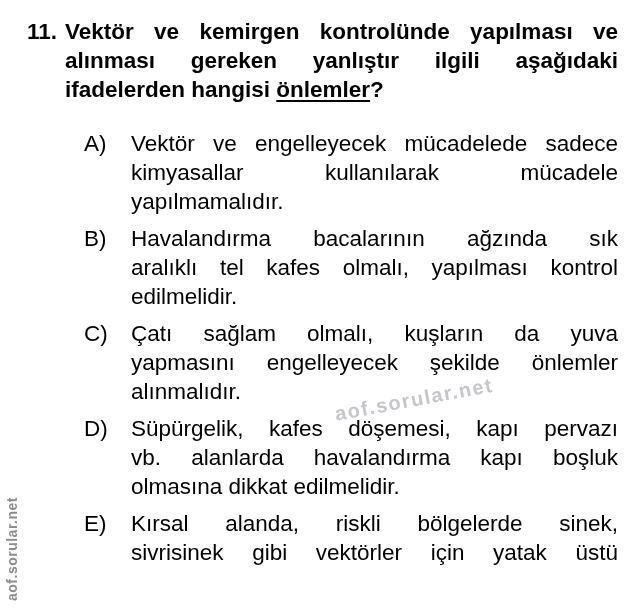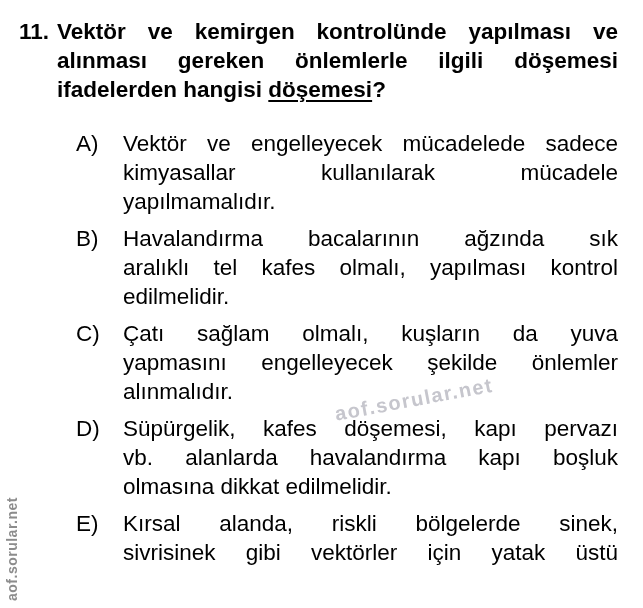--- a/index.html
+++ b/index.html
@@ -40,20 +40,21 @@
     transform-origin: 0 0;
     white-space: nowrap;
     user-select: none;
   }
   
   .content {
     position: relative;
     z-index: 1;
     font-size: 22.5px;
     line-height: 29px;
+    padding-left: 8px;
   }
   .question {
     display: flex;
     padding: 17px 25px 0 19px;
     font-weight: bold;
   }
   .q-number { width: 38px; flex-shrink: 0; }
   .q-text { flex: 1; }
   .options { margin: 25px 25px 0 76px; }
   .option { display: flex; margin-bottom: 8px; }
@@ -74,22 +75,22 @@
 
   <div class="wm-diagonal">aof.sorular.net</div>
   <div class="wm-vertical">aof.sorular.net</div>
 
   <div class="content">
 
     <div class="question">
       <div class="q-number">11.</div>
       <div class="q-text">
         <div class="jline">Vektör ve kemirgen kontrolünde yapılması ve</div>
-        <div class="jline">alınması gereken önlemlerle ilgili döşemesi</div>
-        <div class="lline"><span>ifadelerden hangisi </span><span class="u">döşemesi</span><span>?</span></div>
+        <div class="jline">alınması gereken yanlıştır ilgili aşağıdaki</div>
+        <div class="lline"><span>ifadelerden hangisi </span><span class="u">önlemler</span><span>?</span></div>
       </div>
     </div>
 
     <div class="options">
 
       <div class="option">
         <div class="opt-letter">A)</div>
         <div class="opt-text">
           <div class="jline">Vektör ve engelleyecek mücadelede sadece</div>
           <div class="jline">kimyasallar kullanılarak mücadele</div>

